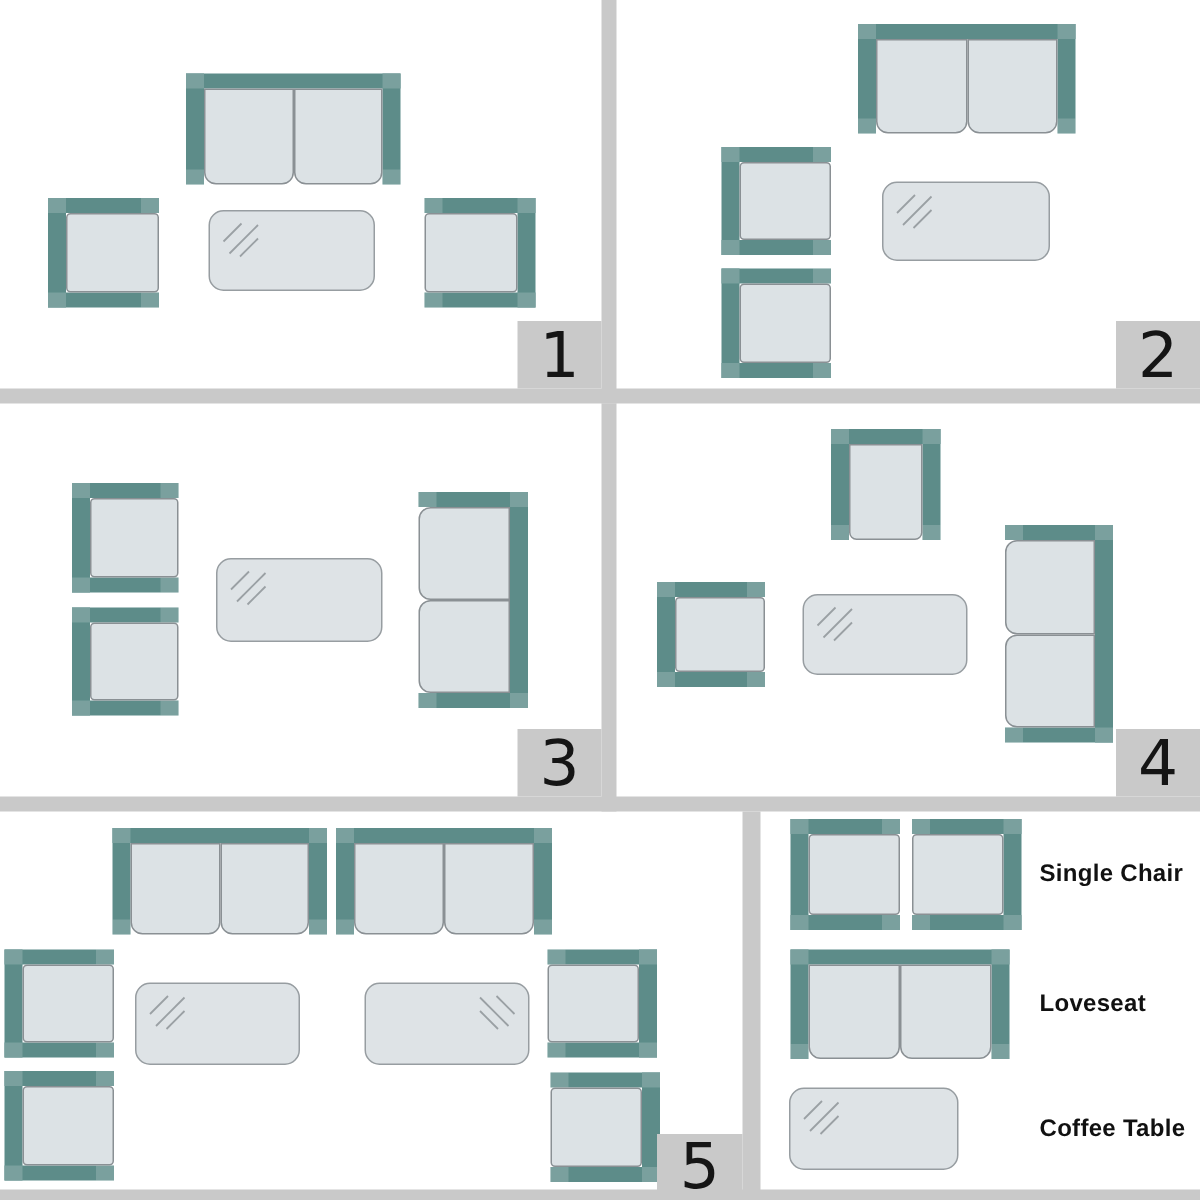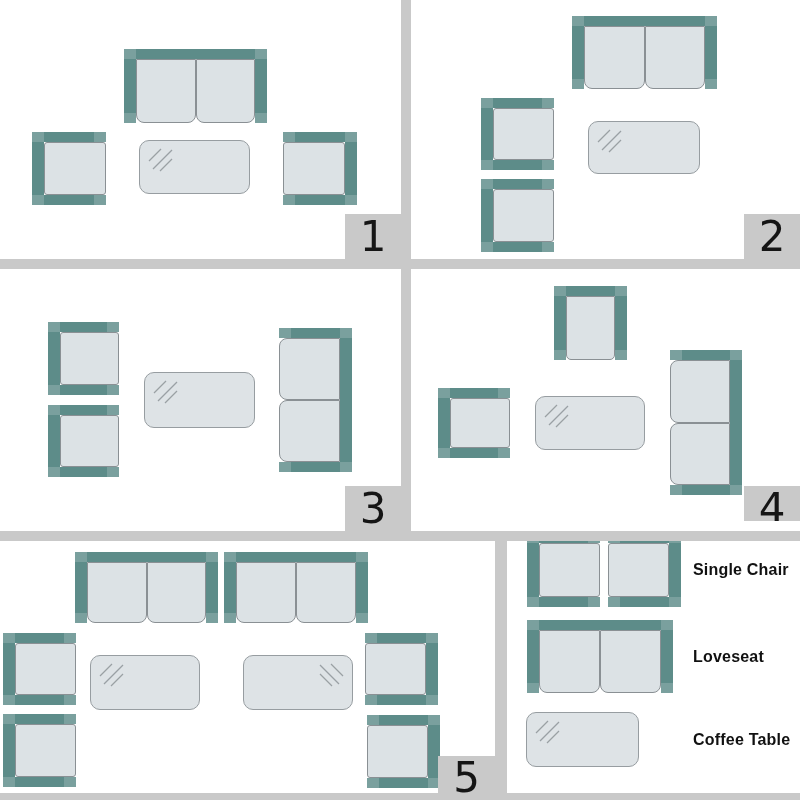--- a/index.html
+++ b/index.html
@@ -306,21 +306,21 @@
           <div class="notch" style="left: 0px; top: 63px; width: 12px; height: 10px;"></div>
           <div class="notch" style="left: 61px; top: 63px; width: 12px; height: 10px;"></div>
           <div class="cushion" style="left: 0px; top: 10px; width: 61px; height: 53px; border-radius: 3px;"></div>
         </div>
       </div>
     <div class="number-box low">
       <span class="num">5</span>
     </div>
   </div>
 
-  <div class="panel" style="left:507px;top:521px;width:293px;height:177px;">
+  <div class="panel" style="left:507px;top:534px;width:293px;height:177px;">
     <div class="furniture-layer">
         <div class="fitem" style="left: 20px; top: 12px; width: 73px; height: 74px;">
           <div class="bar" style="left: 0px; top: 0px; width: 12px; height: 74px;"></div>
           <div class="bar" style="left: 0px; top: 0px; width: 73px; height: 10px;"></div>
           <div class="bar" style="left: 0px; top: 64px; width: 73px; height: 10px;"></div>
           <div class="notch" style="left: 0px; top: 0px; width: 12px; height: 10px;"></div>
           <div class="notch" style="left: 61px; top: 0px; width: 12px; height: 10px;"></div>
           <div class="notch" style="left: 0px; top: 64px; width: 12px; height: 10px;"></div>
           <div class="notch" style="left: 61px; top: 64px; width: 12px; height: 10px;"></div>
           <div class="cushion" style="left: 12px; top: 10px; width: 61px; height: 54px; border-radius: 3px;"></div>

